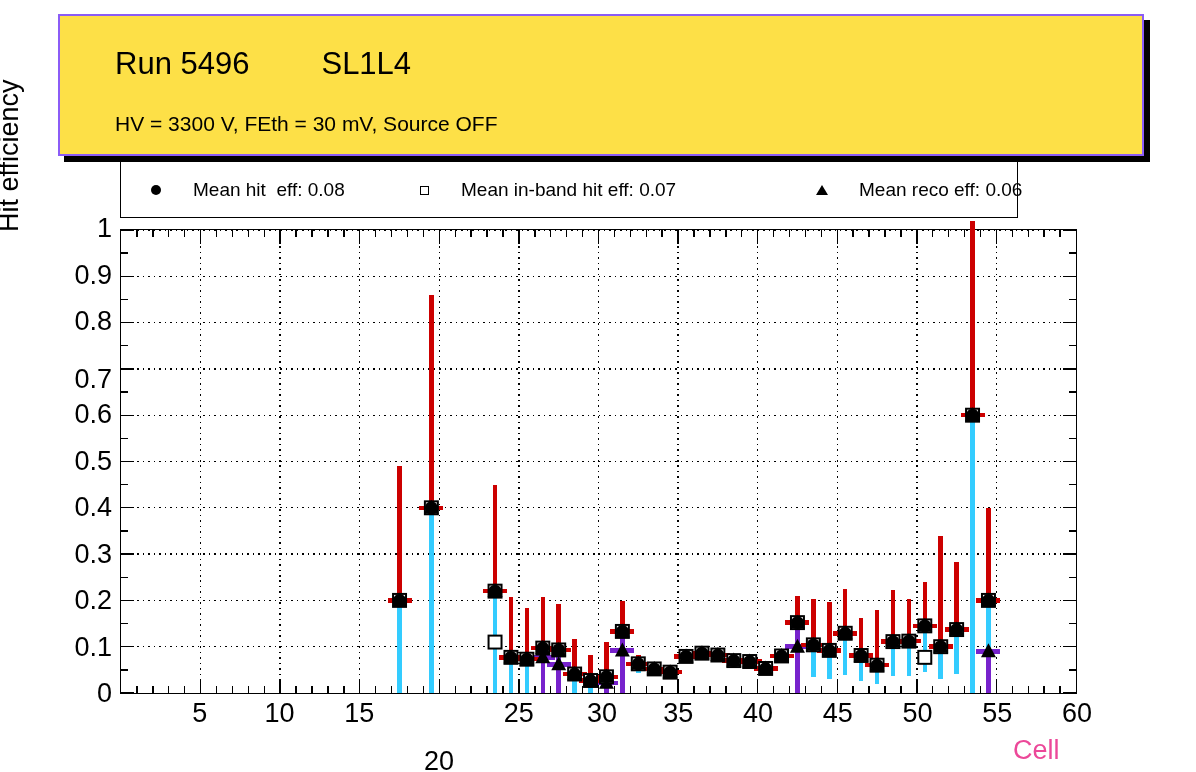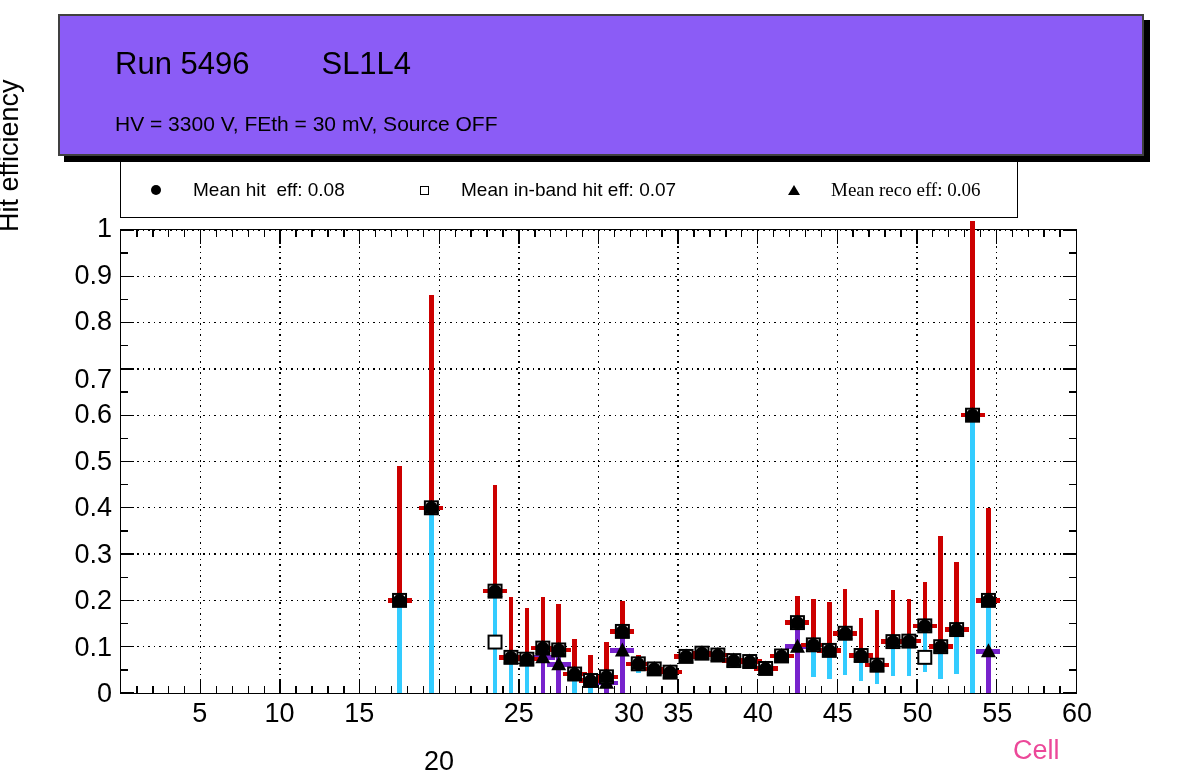--- a/index.html
+++ b/index.html
@@ -6,39 +6,39 @@
   body{
     width:1196px;height:772px;background:#ffffff;
     font-family:"Liberation Sans", sans-serif;
     overflow:hidden;position:relative;
   }
   #root{position:absolute;left:0;top:0;width:1196px;height:772px;}
 
   
   #title-box{
     position:absolute;left:58px;top:14px;width:1086px;height:142px;
-    background:#8b5cf6;border:2px solid #404040;box-sizing:border-box;
+    background:#fde047;border:2px solid #8b5cf6;box-sizing:border-box;
     box-shadow:6px 6px 0 0 #000000;
     z-index:6;
   }
   .title-line{position:absolute;left:55px;color:#000;white-space:pre;}
   #title-line1{top:30px;font-size:31px;}
   #title-line2{top:96px;font-size:21px;}
   .t-gap{display:inline-block;width:72px;}
 
   
   #legend-box{
     position:absolute;left:120px;top:160px;width:898px;height:58px;
     background:#ffffff;border:1px solid #000000;box-sizing:border-box;
     z-index:5;
   }
   .legend-entry{position:absolute;top:0;height:58px;display:flex;align-items:center;gap:20px;}
   #legend-entry-0{left:18px;}
   #legend-entry-1{left:286px;}
-  #legend-entry-2{left:656px;font-family:Liberation Serif, serif;}
+  #legend-entry-2{left:684px;}
   .legend-mark{width:34px;display:flex;align-items:center;justify-content:center;}
   .legend-label{font-size:19px;color:#000;white-space:pre;}
   .mk-circle{width:10px;height:10px;border-radius:50%;background:#000;display:block;}
   .mk-square{width:9px;height:9px;border:1.5px solid #000;background:#fff;display:block;box-sizing:border-box;}
   .mk-triangle{width:0;height:0;border-left:6px solid transparent;border-right:6px solid transparent;border-bottom:10px solid #000;display:block;}
 
   
   #plot-frame{
     position:absolute;left:120px;top:229px;width:957px;height:465px;
     border:1px solid #000000;box-sizing:border-box;background:transparent;
@@ -112,21 +112,21 @@
       <div class="ytick" style="top: 308px;">0.8</div>
       <div class="ytick" style="top: 261.5px;">0.9</div>
       <div class="ytick" style="top: 215px;">1</div>
     </div>
   <div id="xtick-holder">
       <div class="xtick" style="left: 164.75px;">5</div>
       <div class="xtick" style="left: 244.5px;">10</div>
       <div class="xtick" style="left: 324.25px;">15</div>
       <div class="xtick" style="left: 404px; margin-top: 48px;">20</div>
       <div class="xtick" style="left: 483.75px;">25</div>
-      <div class="xtick" style="left: 594px;">30</div>
+      <div class="xtick" style="left: 567px;">30</div>
       <div class="xtick" style="left: 643.25px;">35</div>
       <div class="xtick" style="left: 723px;">40</div>
       <div class="xtick" style="left: 802.75px;">45</div>
       <div class="xtick" style="left: 882.5px;">50</div>
       <div class="xtick" style="left: 962.25px;">55</div>
       <div class="xtick" style="left: 1042px;">60</div>
     </div>
 
   <div id="plot-frame">
     <svg id="grid-layer" viewBox="0 0 957 465" preserveAspectRatio="none">

